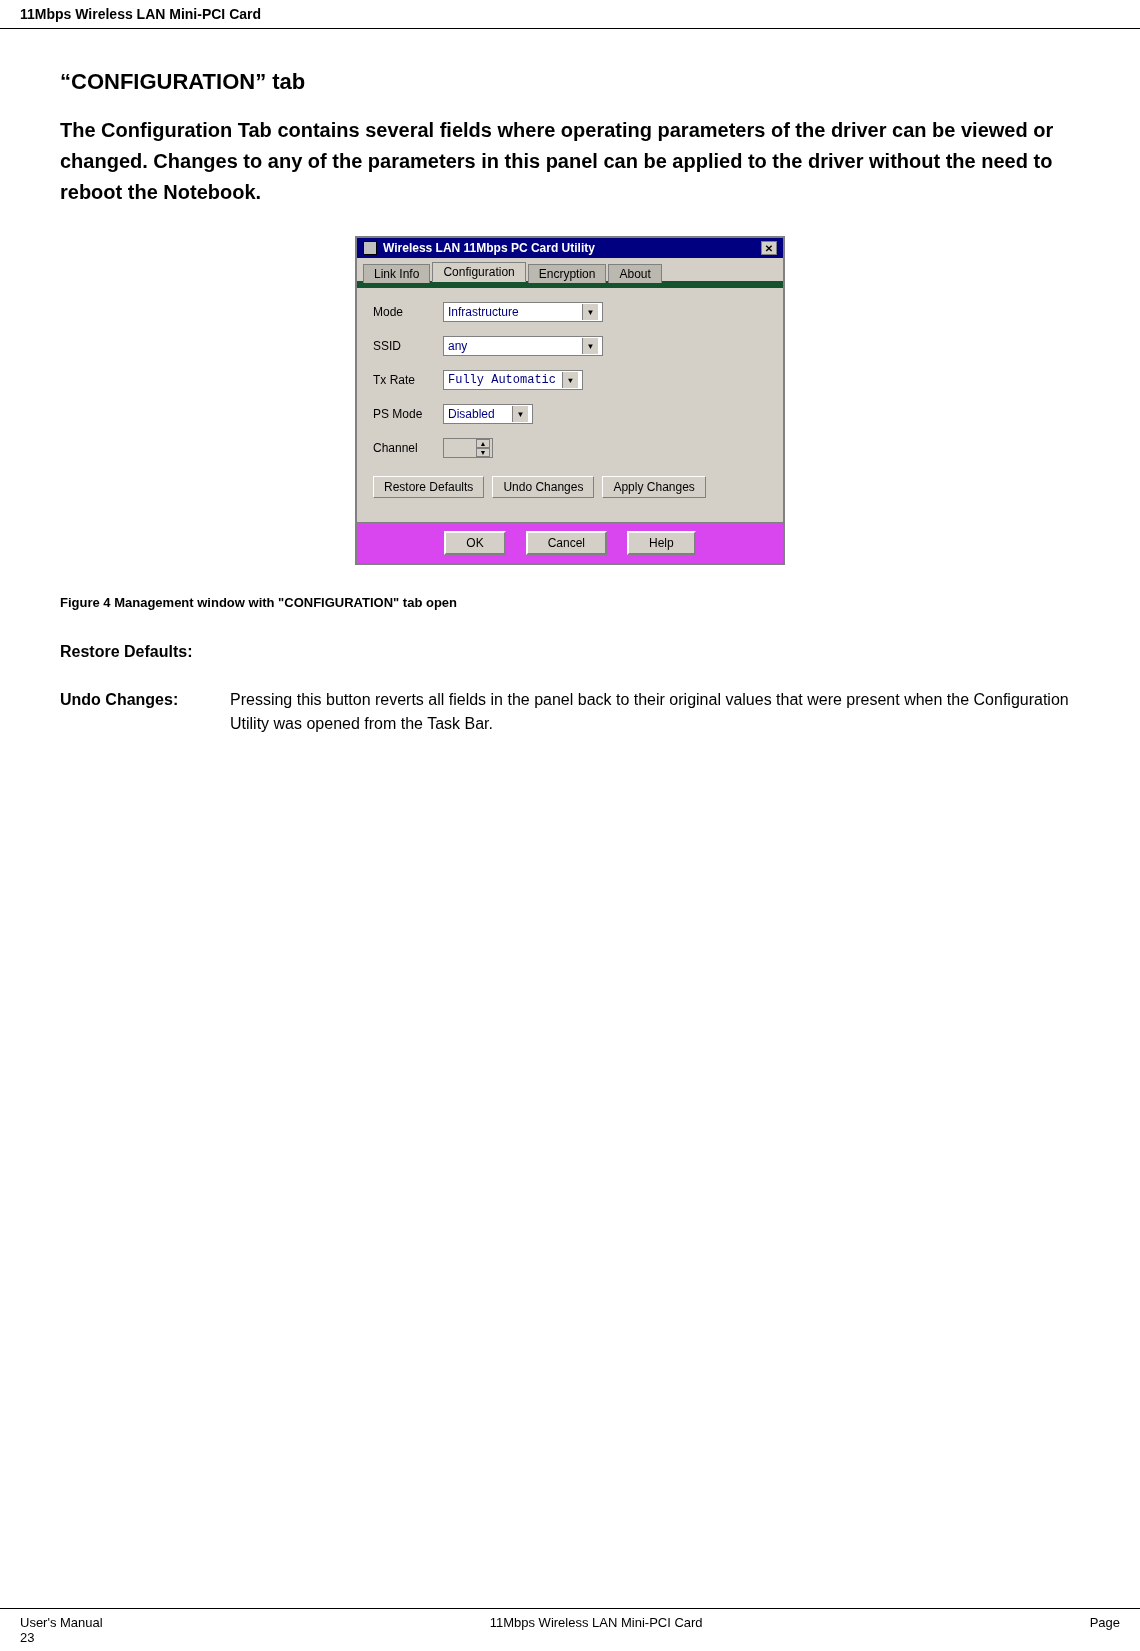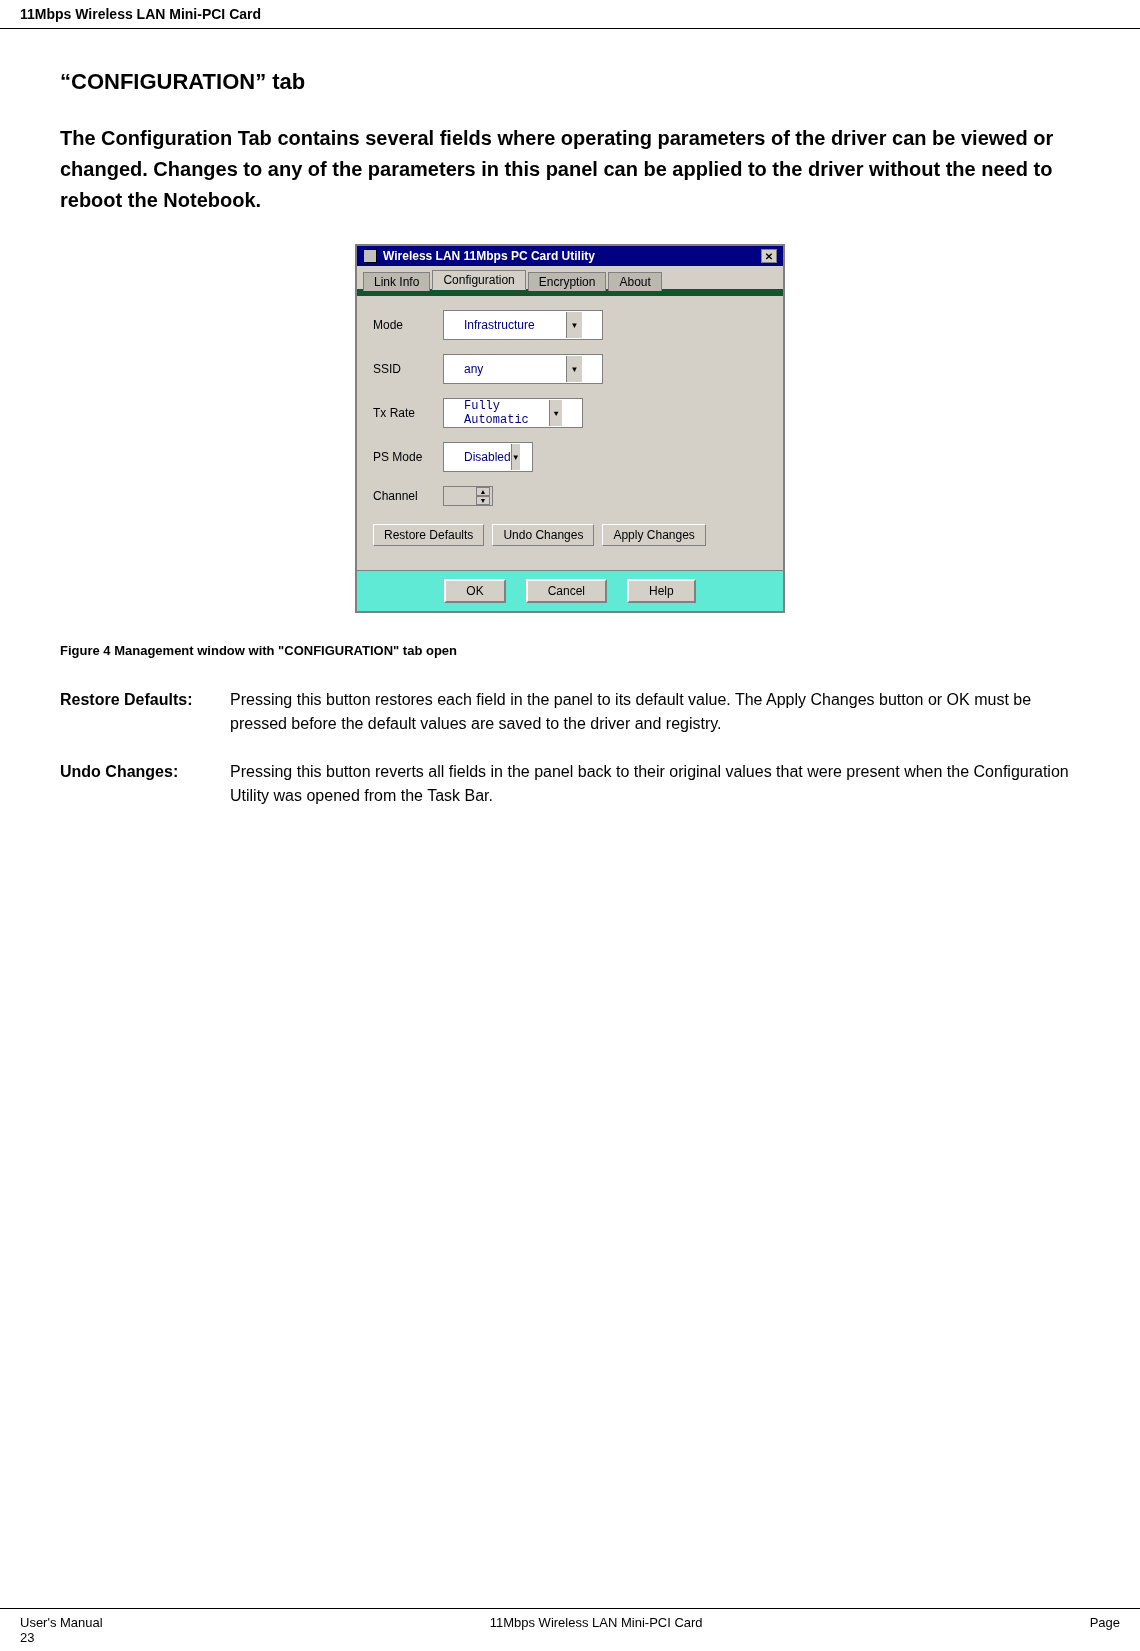--- a/index.html
+++ b/index.html
@@ -19,21 +19,21 @@
       font-size: 14px;
       font-weight: bold;
     }
     .page-content {
       padding: 30px 60px 60px 60px;
     }
     .section-title {
       font-family: Arial, sans-serif;
       font-size: 22px;
       font-weight: bold;
-      margin-bottom: 28px;
+      margin-bottom: 20px;
       margin-top: 10px;
     }
     .section-title .small-caps {
       font-variant: small-caps;
       text-transform: uppercase;
     }
     .intro-text {
       font-family: Arial, sans-serif;
       font-size: 20px;
       font-weight: bold;
@@ -129,22 +129,22 @@
     }
     .form-control {
       flex: 1;
       display: flex;
       align-items: center;
     }
     .win-select {
       background: #ffffff;
       border: 1px solid #808080;
       font-size: 12px;
-      padding: 1px 20px;
-      height: 30px;
+      padding: 1px 4px;
+      height: 20px;
       display: flex;
       align-items: center;
       justify-content: space-between;
       cursor: pointer;
     }
     .win-select .arrow {
       width: 16px;
       height: 100%;
       background: #d4d0c8;
       border-left: 1px solid #808080;
@@ -209,21 +209,21 @@
       cursor: pointer;
       min-width: 80px;
       text-align: center;
     }
     .dialog-footer {
       border-top: 1px solid #808080;
       padding: 8px 16px;
       display: flex;
       justify-content: center;
       gap: 20px;
-      background: #5eead4;
+      background: #d946ef;
     }
     .footer-btn {
       padding: 3px 20px;
       background: #d4d0c8;
       border: 2px solid;
       border-top-color: #ffffff;
       border-left-color: #ffffff;
       border-bottom-color: #808080;
       border-right-color: #808080;
       font-size: 12px;
@@ -389,21 +389,20 @@
   <div class="figure-caption">
     <span>Figure 4 Management window with "CONFIGURATION" tab open</span>
   </div>
 
   <div class="description-section">
 
     <div class="desc-row">
       <div class="desc-term">
         <span>Restore Defaults</span><span>:</span>
       </div>
-      <div class="desc-def">Pressing this button restores each field in the panel to its default value.  The Apply Changes button or OK must be pressed before the default values are saved to the driver and registry.</div>
     </div>
 
     <div class="desc-row">
       <div class="desc-term">
         <span>Undo Changes</span><span>:</span>
       </div>
       <div class="desc-def">  Pressing this button reverts all fields in the panel back to their original values that were present when the Configuration Utility was opened from the Task Bar.</div>
     </div>
 
   </div>

